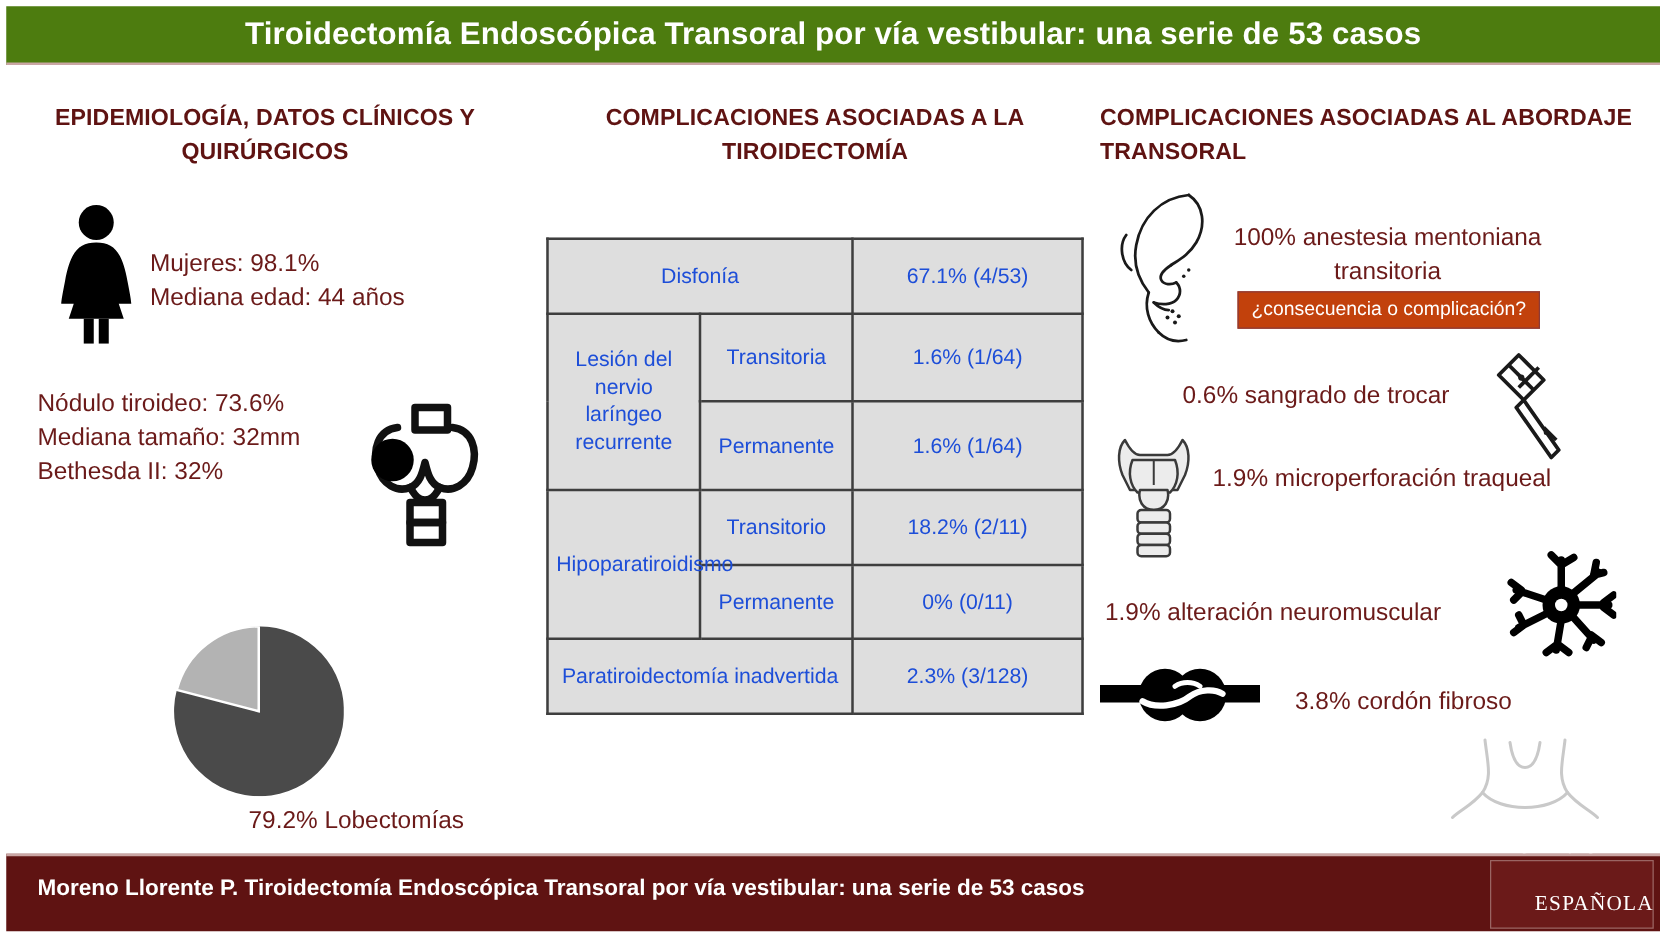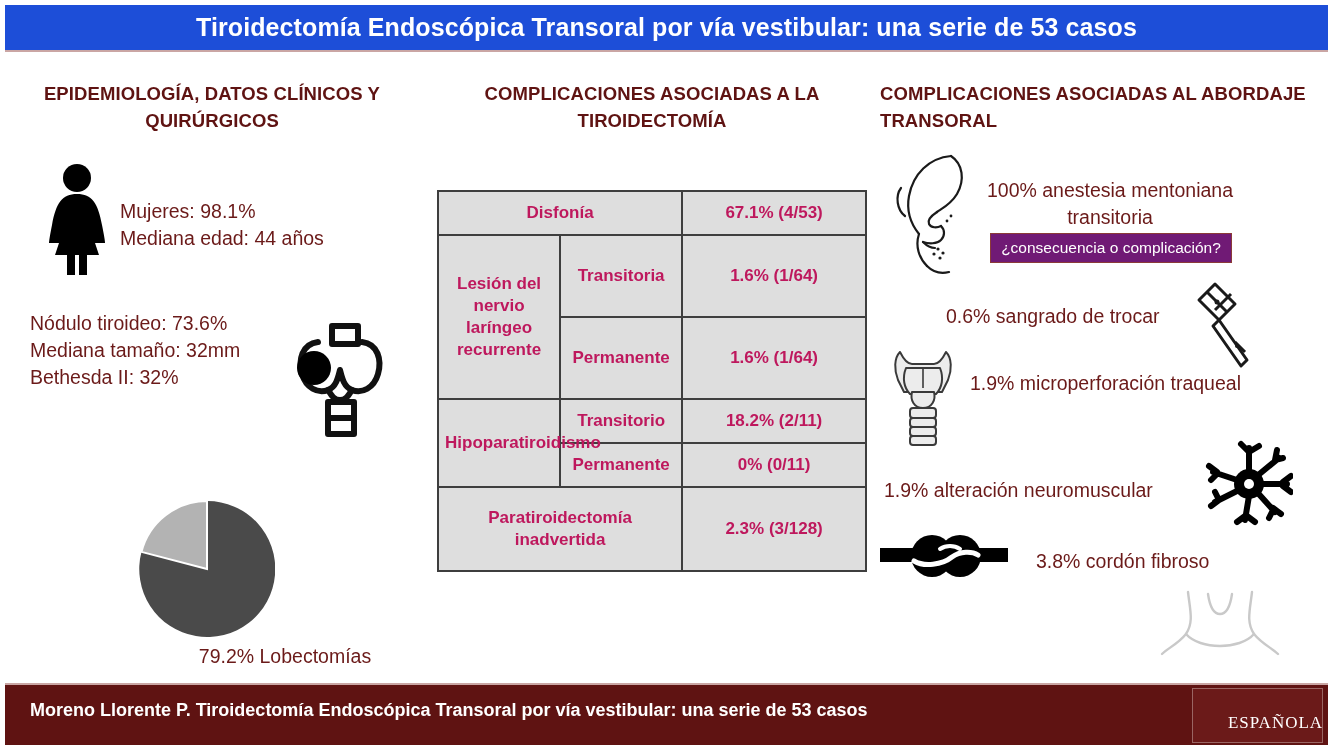--- a/index.html
+++ b/index.html
@@ -7,21 +7,21 @@
     width: 1333px; height: 752px;
     background: #ffffff;
     font-family: "Liberation Sans", sans-serif;
     overflow: hidden;
   }
   .slide { position: relative; width: 1333px; height: 752px; background: #fff; }
 
   
   .title-bar {
     position: absolute; left: 5px; top: 5px; width: 1323px; height: 47px;
-    background: #1d4ed8;
+    background: #4d7c0f;
     display: flex; align-items: center; justify-content: center;
     border-bottom: 2px solid #caa6a4;
   }
   .title-bar .title-text {
     color: #ffffff; font-size: 25px; font-weight: bold; letter-spacing: .1px;
     text-align: center; white-space: nowrap;
   }
 
   
   .col-heading {
@@ -49,36 +49,36 @@
 
   
   #table-wrap { position: absolute; left: 437px; top: 190px; width: 430px; height: 382px; }
   table.comp-table {
     width: 100%; height: 100%; border-collapse: collapse;
     table-layout: fixed; background: #dedede;
   }
   table.comp-table td {
     border: 2px solid #3e3e3e;
     background: #dedede;
-    color: #be185d;
-    font-size: 17px; font-weight: bold;
+    color: #1d4ed8;
+    font-size: 17px; font-weight: normal;
     text-align: center; vertical-align: middle;
-    padding: 0 6px; line-height: 22px;
+    padding: 12px 6px; line-height: 22px;
   }
   td.c-label { width: 170px; font-weight: bold; }
   td.c-sub   { width: 132px; }
   td.c-val   { width: 128px; }
   td.span2   { }
 
   
   .r-text { position: absolute; color: #6b1a19; font-size: 19.5px; line-height: 27px; }
   #r1-text { left: 975px; top: 177px; width: 270px; text-align: center; }
   #r1-badge {
     position: absolute; left: 990px; top: 233px; width: 242px; height: 30px;
-    background: #701a75; color: #fff; font-size: 15.5px;
+    background: #c2410c; color: #fff; font-size: 15.5px;
     display: flex; align-items: center; justify-content: center;
     border: 1px solid #8b3a38;
     text-align: center;
   }
   #face-icon   { position: absolute; left: 893px; top: 150px;  width: 92px;  height: 125px; }
   #r2-text { left: 946px;  top: 303px; width: 280px; }
   #trocar-icon { position: absolute; left: 1185px; top: 280px; width: 80px; height: 100px; }
   #r3-text { left: 970px;  top: 370px; width: 300px; }
   #larynx-icon { position: absolute; left: 884px; top: 342px; width: 78px; height: 108px; }
   #r4-text { left: 884px;  top: 477px; width: 320px; }

